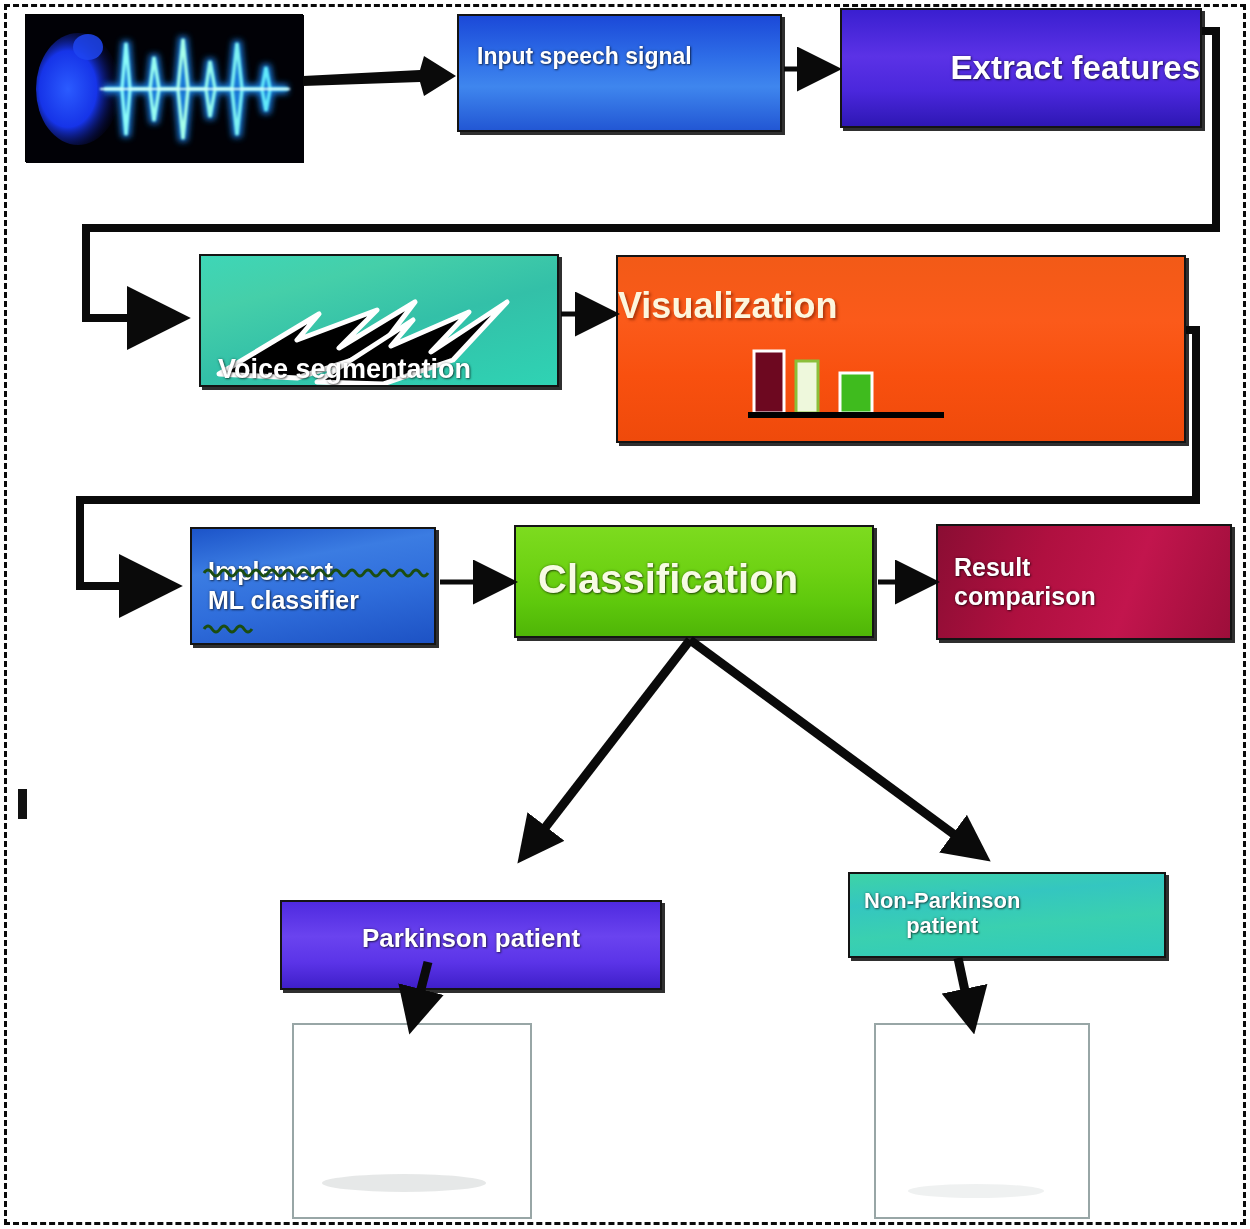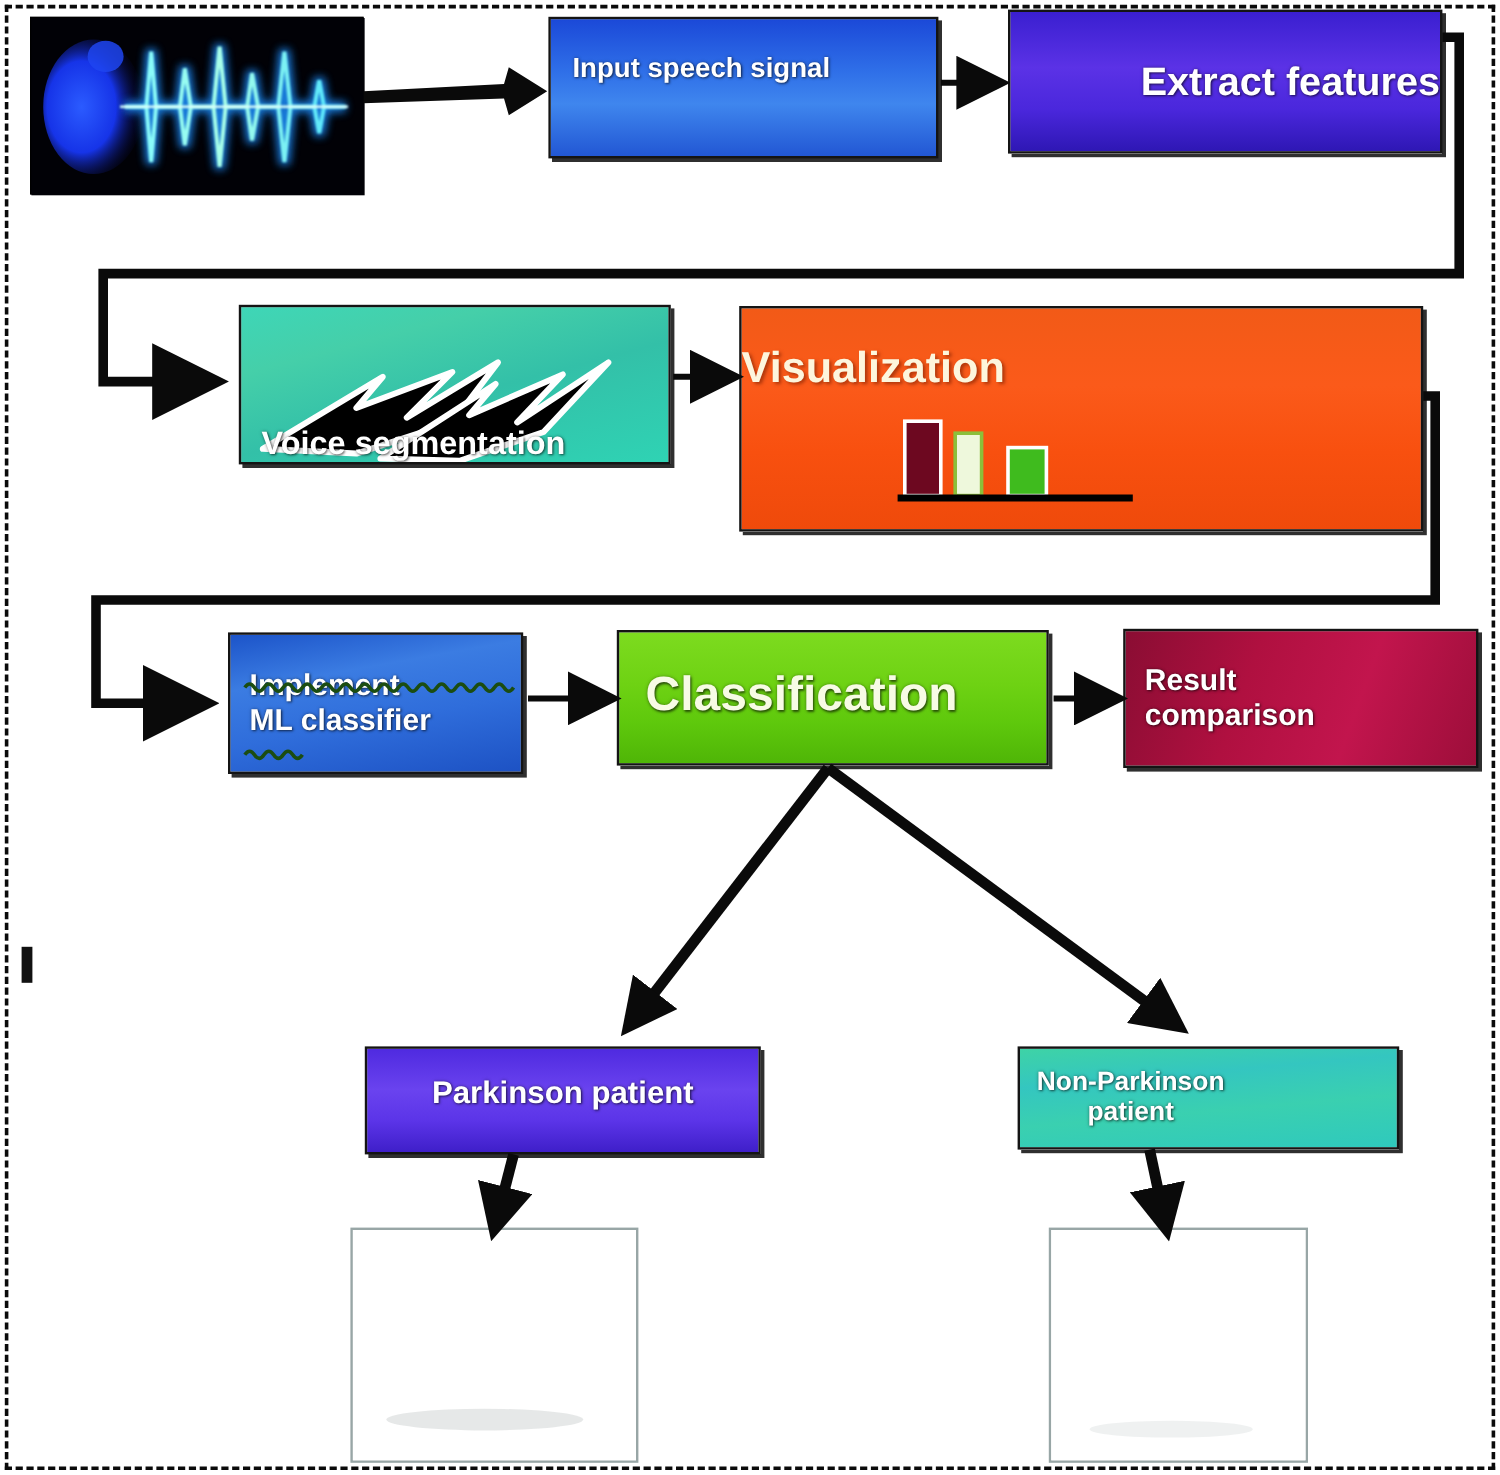--- a/index.html
+++ b/index.html
@@ -64,22 +64,22 @@
 
   #box-class  { left:514px; top:525px; width:360px; height:113px;
       background: linear-gradient(180deg,#7ddb1f 0%,#6ed213 40%,#5ec80c 70%,#4fb507 100%); }
   #box-class .lbl { font-size: 40px; padding-left: 22px; margin-top:-6px;
       color:#f7fbe4; }
 
   #box-result { left:936px; top:524px; width:296px; height:116px;
       background: linear-gradient(110deg,#8a0d33 0%,#b01040 35%,#c2154d 65%,#9d0e3a 100%); }
   #box-result .lbl { font-size: 25px; padding-left: 16px; }
 
-  #box-park   { left:280px; top:872px; width:330px; height:90px;
-      background: linear-gradient(180deg,#4f2ae0 0%,#6a43ef 40%,#5b34e8 70%,#3f1fc9 100%); margin-left: 24px; }
+  #box-park   { left:280px; top:900px; width:382px; height:90px;
+      background: linear-gradient(180deg,#4f2ae0 0%,#6a43ef 40%,#5b34e8 70%,#3f1fc9 100%); }
   #box-park .lbl { font-size: 26px; width:100%; text-align:center; margin-top:-12px; }
 
   #box-nonpark{ left:848px; top:872px; width:318px; height:86px;
       background: linear-gradient(175deg,#3ed3a6 0%,#34c6c0 30%,#3ad0b0 60%,#2fc9bd 100%); }
   #box-nonpark .lbl { font-size: 22px; padding-left: 14px; margin-top:-4px;text-align:center; }
 
   
   #img-signal {
     position:absolute; left:25px; top:14px; width:278px; height:148px;
     background:#010105; border:1px solid #000;

